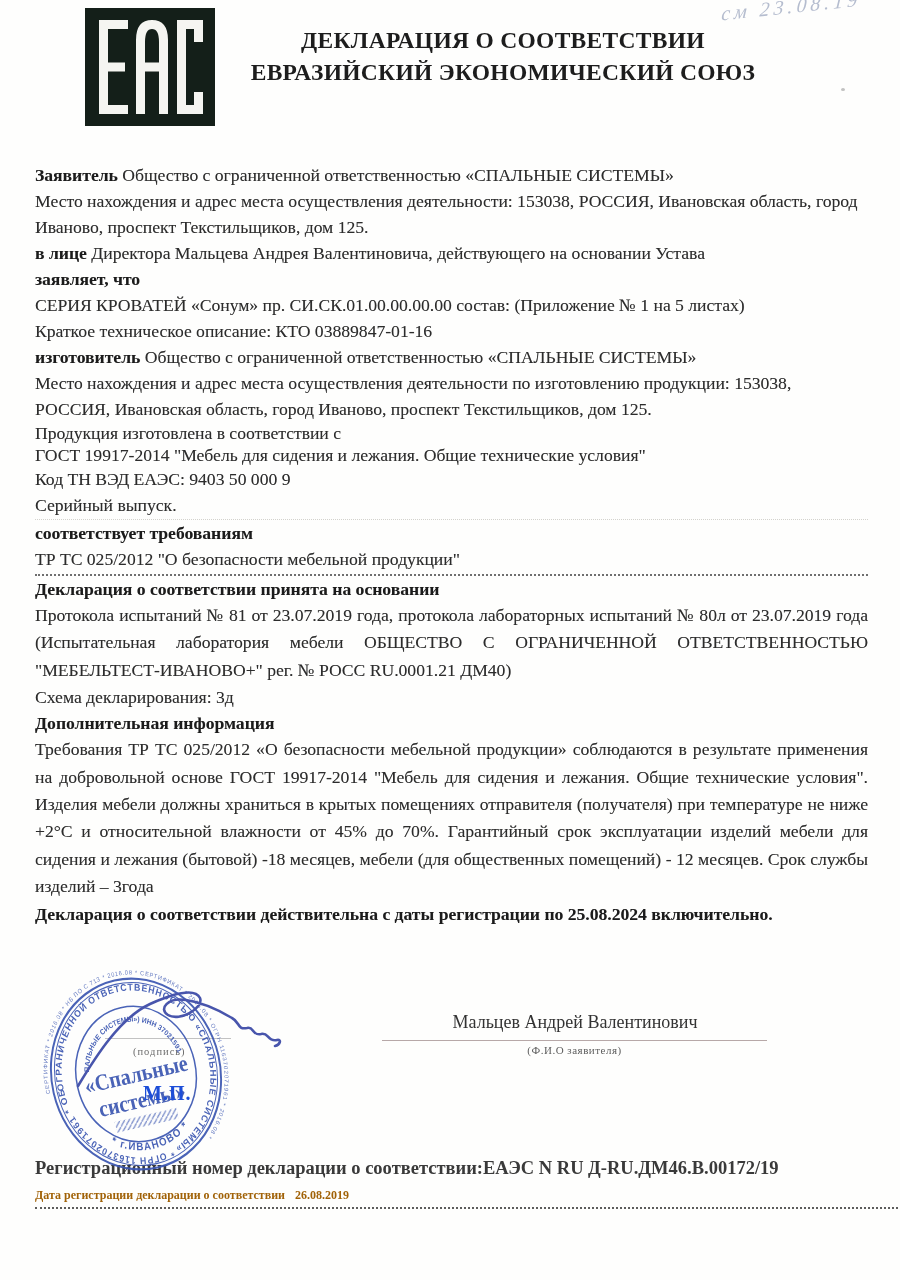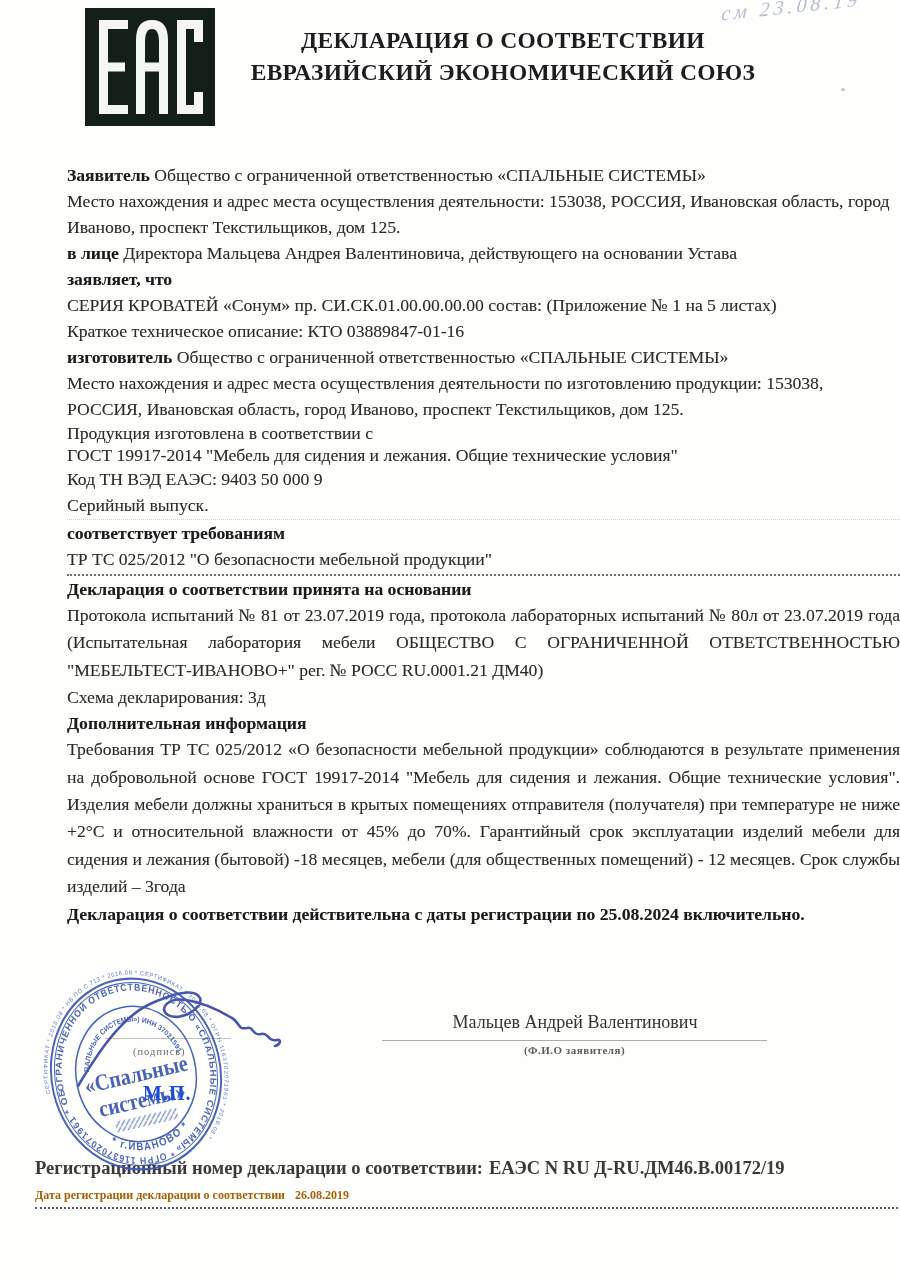--- a/index.html
+++ b/index.html
@@ -10,47 +10,47 @@
   .hw-note{position:absolute;top:-5px;right:38px;color:#a9b2c7;font-style:italic;
            font-size:20px;letter-spacing:4px;transform:rotate(-6deg) skewX(-10deg);opacity:.85;}
   .scan-dot{position:absolute;left:841px;top:88px;width:4px;height:3px;background:#8f8f8f;
             border-radius:50%;opacity:.55;}
   
   .eac{position:absolute;left:85px;top:8px;width:130px;height:118px;}
   .titles{position:absolute;left:233px;top:24px;width:540px;text-align:center;
           font-weight:bold;font-size:23.5px;line-height:32px;letter-spacing:.3px;color:#1d1d1d;}
   
   .content{position:absolute;left:35px;top:162px;width:833px;font-size:17.6px;line-height:26px;
-           text-shadow:.2px .2px .3px rgba(60,60,60,.35);margin-left:32px;}
+           text-shadow:.2px .2px .3px rgba(60,60,60,.35);}
   .content p{margin:0;}
   .content b{color:#1b1b1b;}
   .bold{font-weight:bold;color:#1b1b1b;}
   .just{text-align:justify;line-height:27.4px;}
   .tight{line-height:22px;} .mt3{margin-top:3px;} .mt4{margin-top:4px;} .mt5{margin-top:5px;}
   .mt6{margin-top:6px;font-family:Liberation Serif, serif;} .mt7{margin-top:7px;}
   .mt10{margin-top:10px;}
   .dotted-under{border-bottom:2px dotted #6f6f6f;padding-bottom:2px;margin-right:-33px;}
   .faint-dotted{border-bottom:1.5px dotted #d3d2cd;padding-bottom:1px;margin-right:-33px;}
   
   .sig-line-short{position:absolute;left:105px;top:1038px;width:126px;border-top:1.2px solid #c2c2c2;z-index:5;}
   .sig-caption{position:absolute;left:133px;top:1046px;font-size:10.5px;color:#6b6b6b;
                letter-spacing:1px;z-index:5;}
   .mp{position:absolute;left:143px;top:1082px;font-size:20px;font-weight:bold;color:#1d4ed8;
       letter-spacing:1px;z-index:30;}
   .fio{position:absolute;left:380px;top:1012px;width:390px;text-align:center;font-size:18px;color:#333;}
   .fio-line{position:absolute;left:382px;top:1040px;width:385px;border-top:1.5px solid #b7a8a8;}
   .fio-caption{position:absolute;left:382px;top:1044px;width:385px;text-align:center;
-               font-size:11px;color:#5e5e5e;letter-spacing:.5px;font-weight:bold;}
+               font-size:11px;color:#5e5e5e;letter-spacing:.5px;}
   .stamp-svg{position:absolute;left:28px;top:960px;width:430px;height:245px;z-index:20;opacity:.93;}
   
   .f-num{position:absolute;left:35px;top:1158px;font-size:18.5px;font-weight:bold;color:#3a3a3a;z-index:10;}
   .f-date{position:absolute;left:35px;top:1188px;width:863px;font-size:12px;font-weight:bold;color:#a16207;
           border-bottom:2px dotted #5c5c5c;padding-bottom:4px;z-index:10;}
   .f-date .val{margin-left:10px;}
-  .f-num .val{margin-left:6px;}
+  .f-num .val{}
 </style>
 </head>
 <body>
 
 <div class="page">
 
   <div class="hw-note">см 23.08.19</div>
   <div class="scan-dot"></div>
 
   <svg class="eac" viewBox="0 0 130 118">

